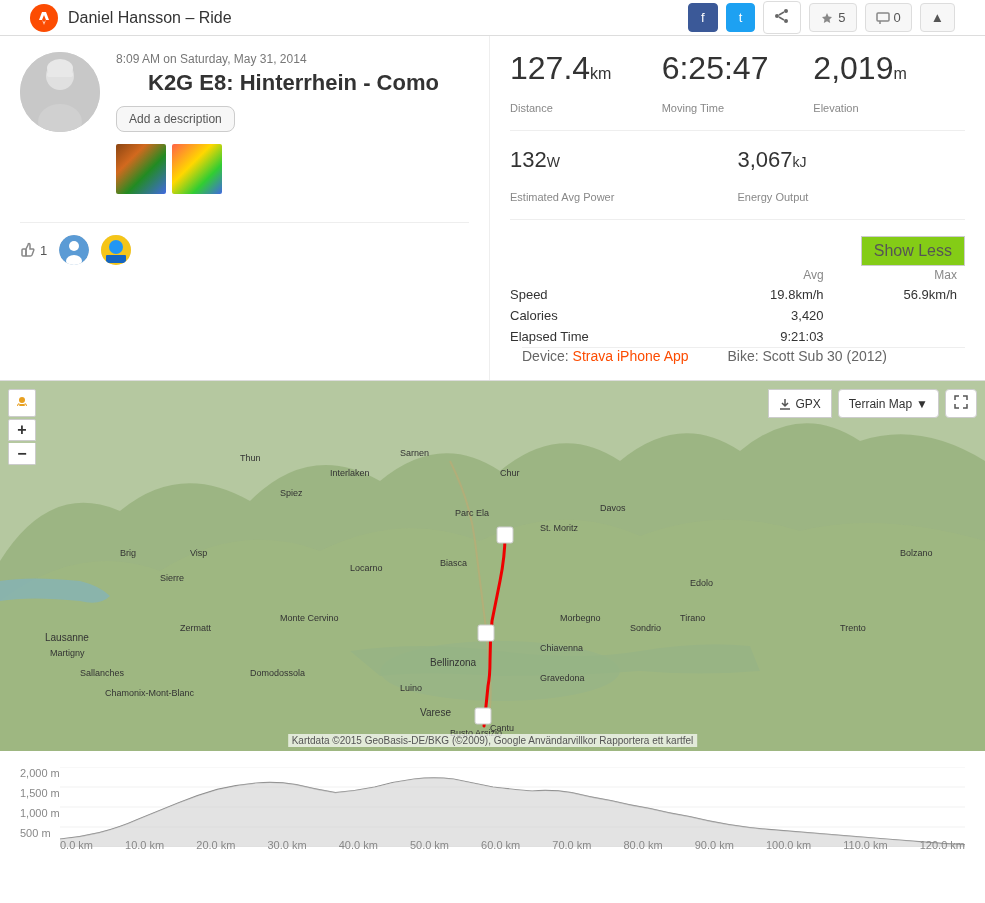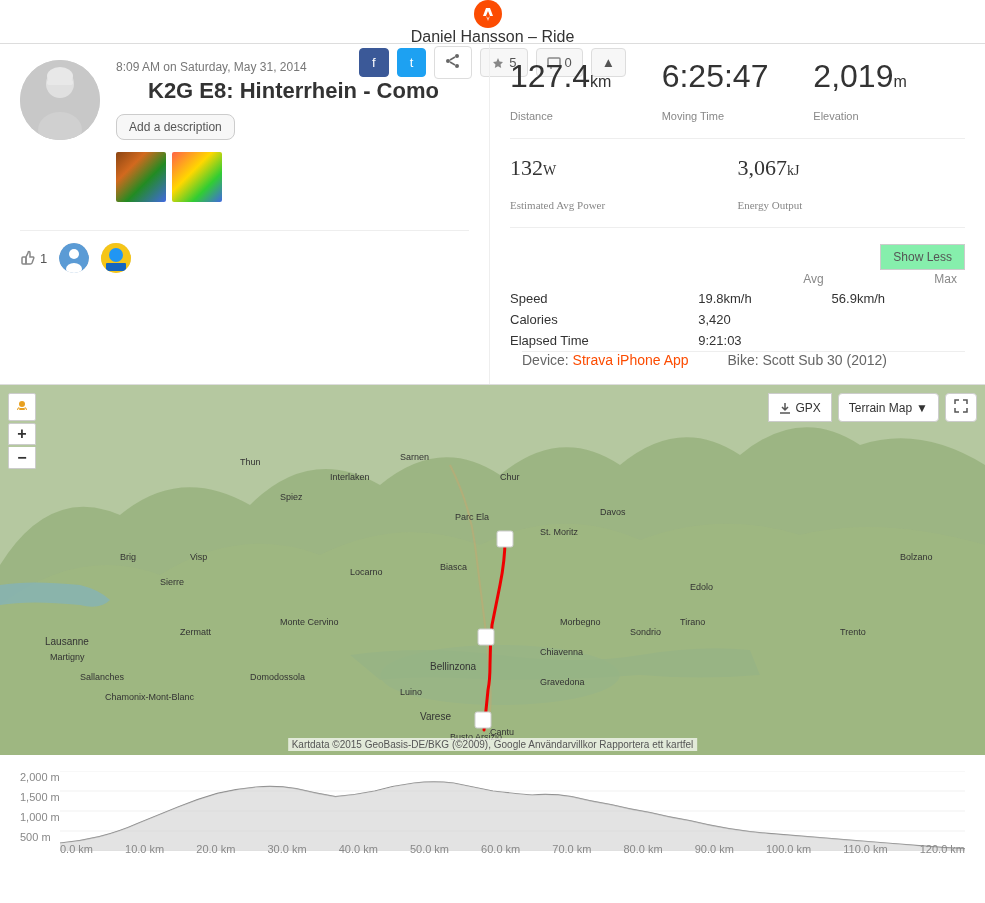--- a/index.html
+++ b/index.html
@@ -1,19 +1,19 @@
 <!DOCTYPE html>
 <html><head>
   <meta charset="utf-8">
   <style>
     * { box-sizing: border-box; margin: 0; padding: 0; }
     body { font-family: Arial, Helvetica, sans-serif; background: #e8e8e8; font-size: 13px; color: #333; width: 985px; }
 
     
-    .header { background: #fff; border-bottom: 1px solid #ddd; padding: 0 12px; display: flex; align-items: center; height: 44px; flex-direction: column; }
+    .header { background: #fff; border-bottom: 1px solid #ddd; padding: 0 30px; display: flex; align-items: center; height: 36px; }
     .header-logo { width: 28px; height: 28px; background: #fc4c02; border-radius: 50%; display: flex; align-items: center; justify-content: center; margin-right: 10px; flex-shrink: 0; }
     .header-logo svg { width: 16px; height: 16px; }
     .header-title { font-size: 16px; font-weight: normal; color: #333; flex: 1; }
     .header-actions { display: flex; align-items: center; gap: 8px; }
     .header-btn { border: 1px solid #ddd; background: #fff; border-radius: 4px; padding: 6px 12px; cursor: pointer; display: flex; align-items: center; gap: 4px; font-size: 13px; color: #555; }
     .header-btn.facebook { background: #3b5998; color: #fff; border-color: #3b5998; }
     .header-btn.twitter { background: #1da1f2; color: #fff; border-color: #1da1f2; }
     .header-btn-share { border: 1px solid #ddd; background: #fff; border-radius: 4px; padding: 6px 10px; cursor: pointer; }
     .kudos-btn, .comment-btn { border: 1px solid #ddd; background: #f7f7f7; border-radius: 4px; padding: 6px 10px; cursor: pointer; display: flex; align-items: center; gap: 4px; font-size: 13px; color: #555; }
     .chevron-btn { border: 1px solid #ddd; background: #f7f7f7; border-radius: 4px; padding: 6px 10px; cursor: pointer; color: #555; }
@@ -40,29 +40,29 @@
     .left-top { display: flex; }
     .left-info { flex: 1; }
 
     
     .right-panel { flex: 1; padding: 16px 20px; }
     .stats-row-top { display: flex; gap: 0; margin-bottom: 16px; border-bottom: 1px solid #eee; padding-bottom: 16px; }
     .stat-block { flex: 1; }
     .stat-value { font-size: 32px; font-weight: 300; color: #333; line-height: 1; }
     .stat-unit { font-size: 16px; font-weight: 300; }
     .stat-label { font-size: 11px; color: #888; margin-top: 18px; }
-    .stats-row-mid { display: flex; gap: 0; margin-bottom: 16px; border-bottom: 1px solid #eee; padding-bottom: 16px; font-family: Liberation Serif, serif; }
+    .stats-row-mid { display: flex; gap: 0; margin-bottom: 16px; border-bottom: 1px solid #eee; padding-bottom: 16px; }
     .stat-block-mid { flex: 1; }
     .stat-value-mid { font-size: 22px; font-weight: 300; color: #333; }
     .stats-table { width: 100%; border-collapse: collapse; }
     .stats-table th { text-align: right; font-size: 12px; font-weight: normal; color: #888; padding: 2px 8px 2px 0; }
     .stats-table th:first-child { text-align: left; }
-    .stats-table td { font-size: 13px; color: #333; padding: 3px 8px 3px 0; }
+    .stats-table td { text-align: right; font-size: 13px; color: #333; padding: 3px 8px 3px 0; }
     .stats-table td:first-child { text-align: left; }
-    .show-less-btn { border: 1px solid #ccc; background: #86efac; border-radius: 0; padding: 5px 12px; cursor: pointer; font-size: 12px; color: #555; float: right; }
+    .show-less-btn { border: 1px solid #ccc; background: #84cc16; border-radius: 0; padding: 5px 12px; cursor: pointer; font-size: 16px; color: #555; float: right; }
     .stats-table-wrapper { position: relative; }
     .device-info { font-size: 14px; color: #666; border-top: 1px solid #eee; margin-left: 12px; }
     .device-link { color: #fc4c02; text-decoration: none; }
 
     
     .map-section { position: relative; height: 370px; background: #b5d0d0; overflow: hidden; }
     .map-overlay-controls { position: absolute; top: 8px; left: 8px; z-index: 10; display: flex; flex-direction: column; gap: 2px; }
     .map-street-view { width: 28px; height: 28px; background: #fff; border: 1px solid #ccc; border-radius: 2px; cursor: pointer; display: flex; align-items: center; justify-content: center; font-size: 16px; }
     .map-zoom-in { width: 28px; height: 22px; background: #fff; border: 1px solid #ccc; border-radius: 2px 2px 0 0; cursor: pointer; display: flex; align-items: center; justify-content: center; font-size: 16px; font-weight: bold; }
     .map-zoom-out { width: 28px; height: 22px; background: #fff; border: 1px solid #ccc; border-top: none; border-radius: 0 0 2px 2px; cursor: pointer; display: flex; align-items: center; justify-content: center; font-size: 16px; font-weight: bold; }

